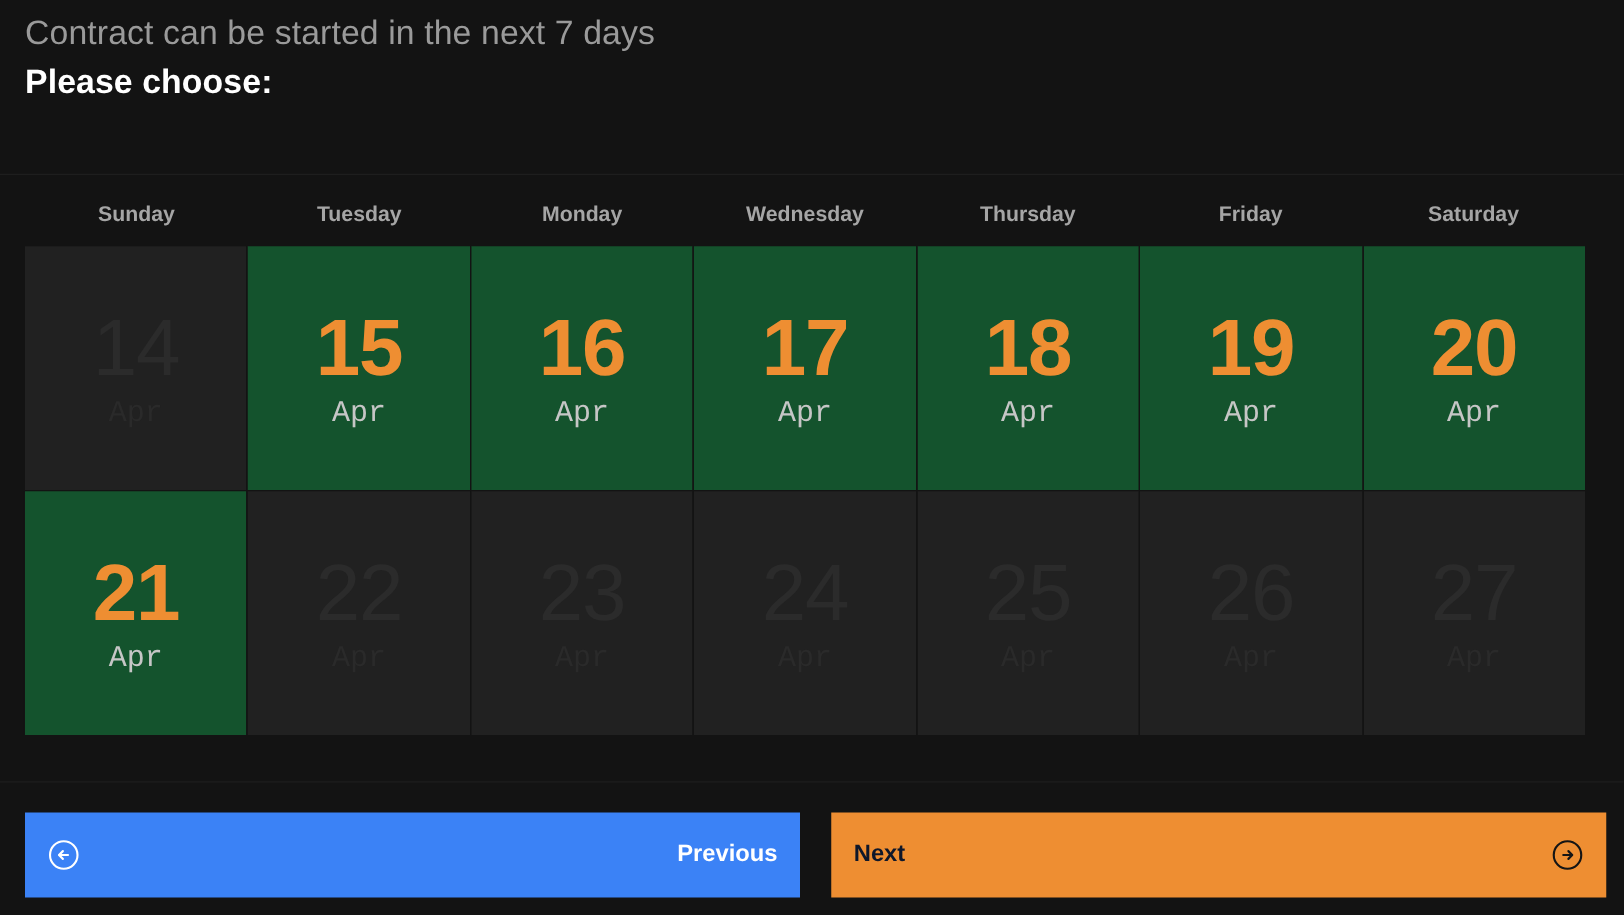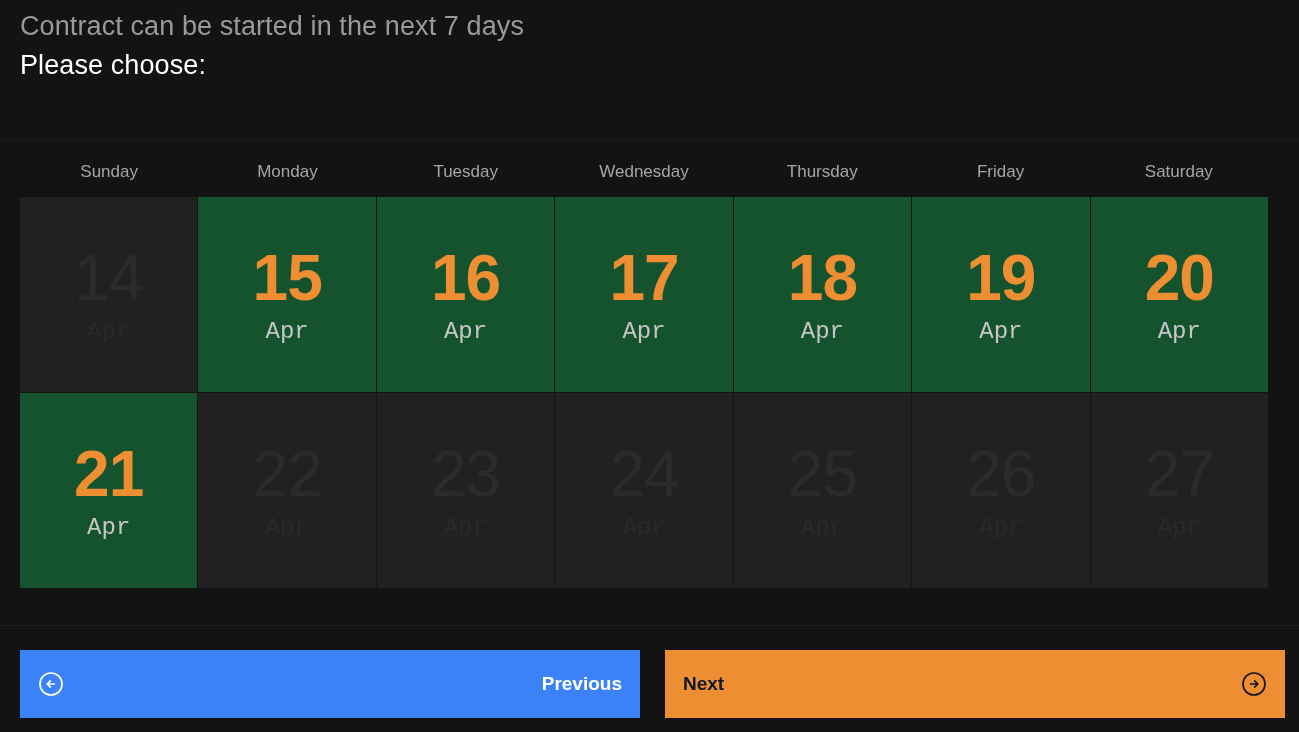--- a/index.html
+++ b/index.html
@@ -34,39 +34,39 @@
     font-size: 27px;
     line-height: 36px;
     color: #9a9a9a;
     font-weight: 400;
     letter-spacing: 0.1px;
   }
   .header-line2 {
     font-size: 27px;
     line-height: 36px;
     color: #ffffff;
-    font-weight: 400;
+    font-weight: 700;
     letter-spacing: 0.1px;
     margin-top: 3px;
   }
 
   
   .weekdays {
     display: flex;
     width: 1248px;
     margin-left: 20px;
     padding-top: 21px;
   }
   .weekday {
     flex: 1 1 0;
     text-align: center;
     font-size: 17px;
     line-height: 22px;
     color: #a5a5a5;
-    font-weight: 400;
+    font-weight: 700;
   }
 
   
   .calendar {
     width: 1248px;
     margin-left: 20px;
     margin-top: 14px;
     display: grid;
     grid-template-columns: repeat(7, 1fr);
     grid-auto-rows: 195px;
@@ -186,22 +186,22 @@
 
 <div id="app">
 
   <div class="header">
     <div class="header-line1">Contract can be started in the next 7 days</div>
     <div class="header-line2">Please choose:</div>
   </div>
 
   <div class="weekdays">
       <div class="weekday">Sunday</div>
+      <div class="weekday">Tuesday</div>
       <div class="weekday">Monday</div>
-      <div class="weekday">Tuesday</div>
       <div class="weekday">Wednesday</div>
       <div class="weekday">Thursday</div>
       <div class="weekday">Friday</div>
       <div class="weekday">Saturday</div>
     </div>
 
   <div class="calendar">
       <div class="day-cell disabled">
         <div class="day-num">14</div>
         <div class="day-mon">Apr</div>

